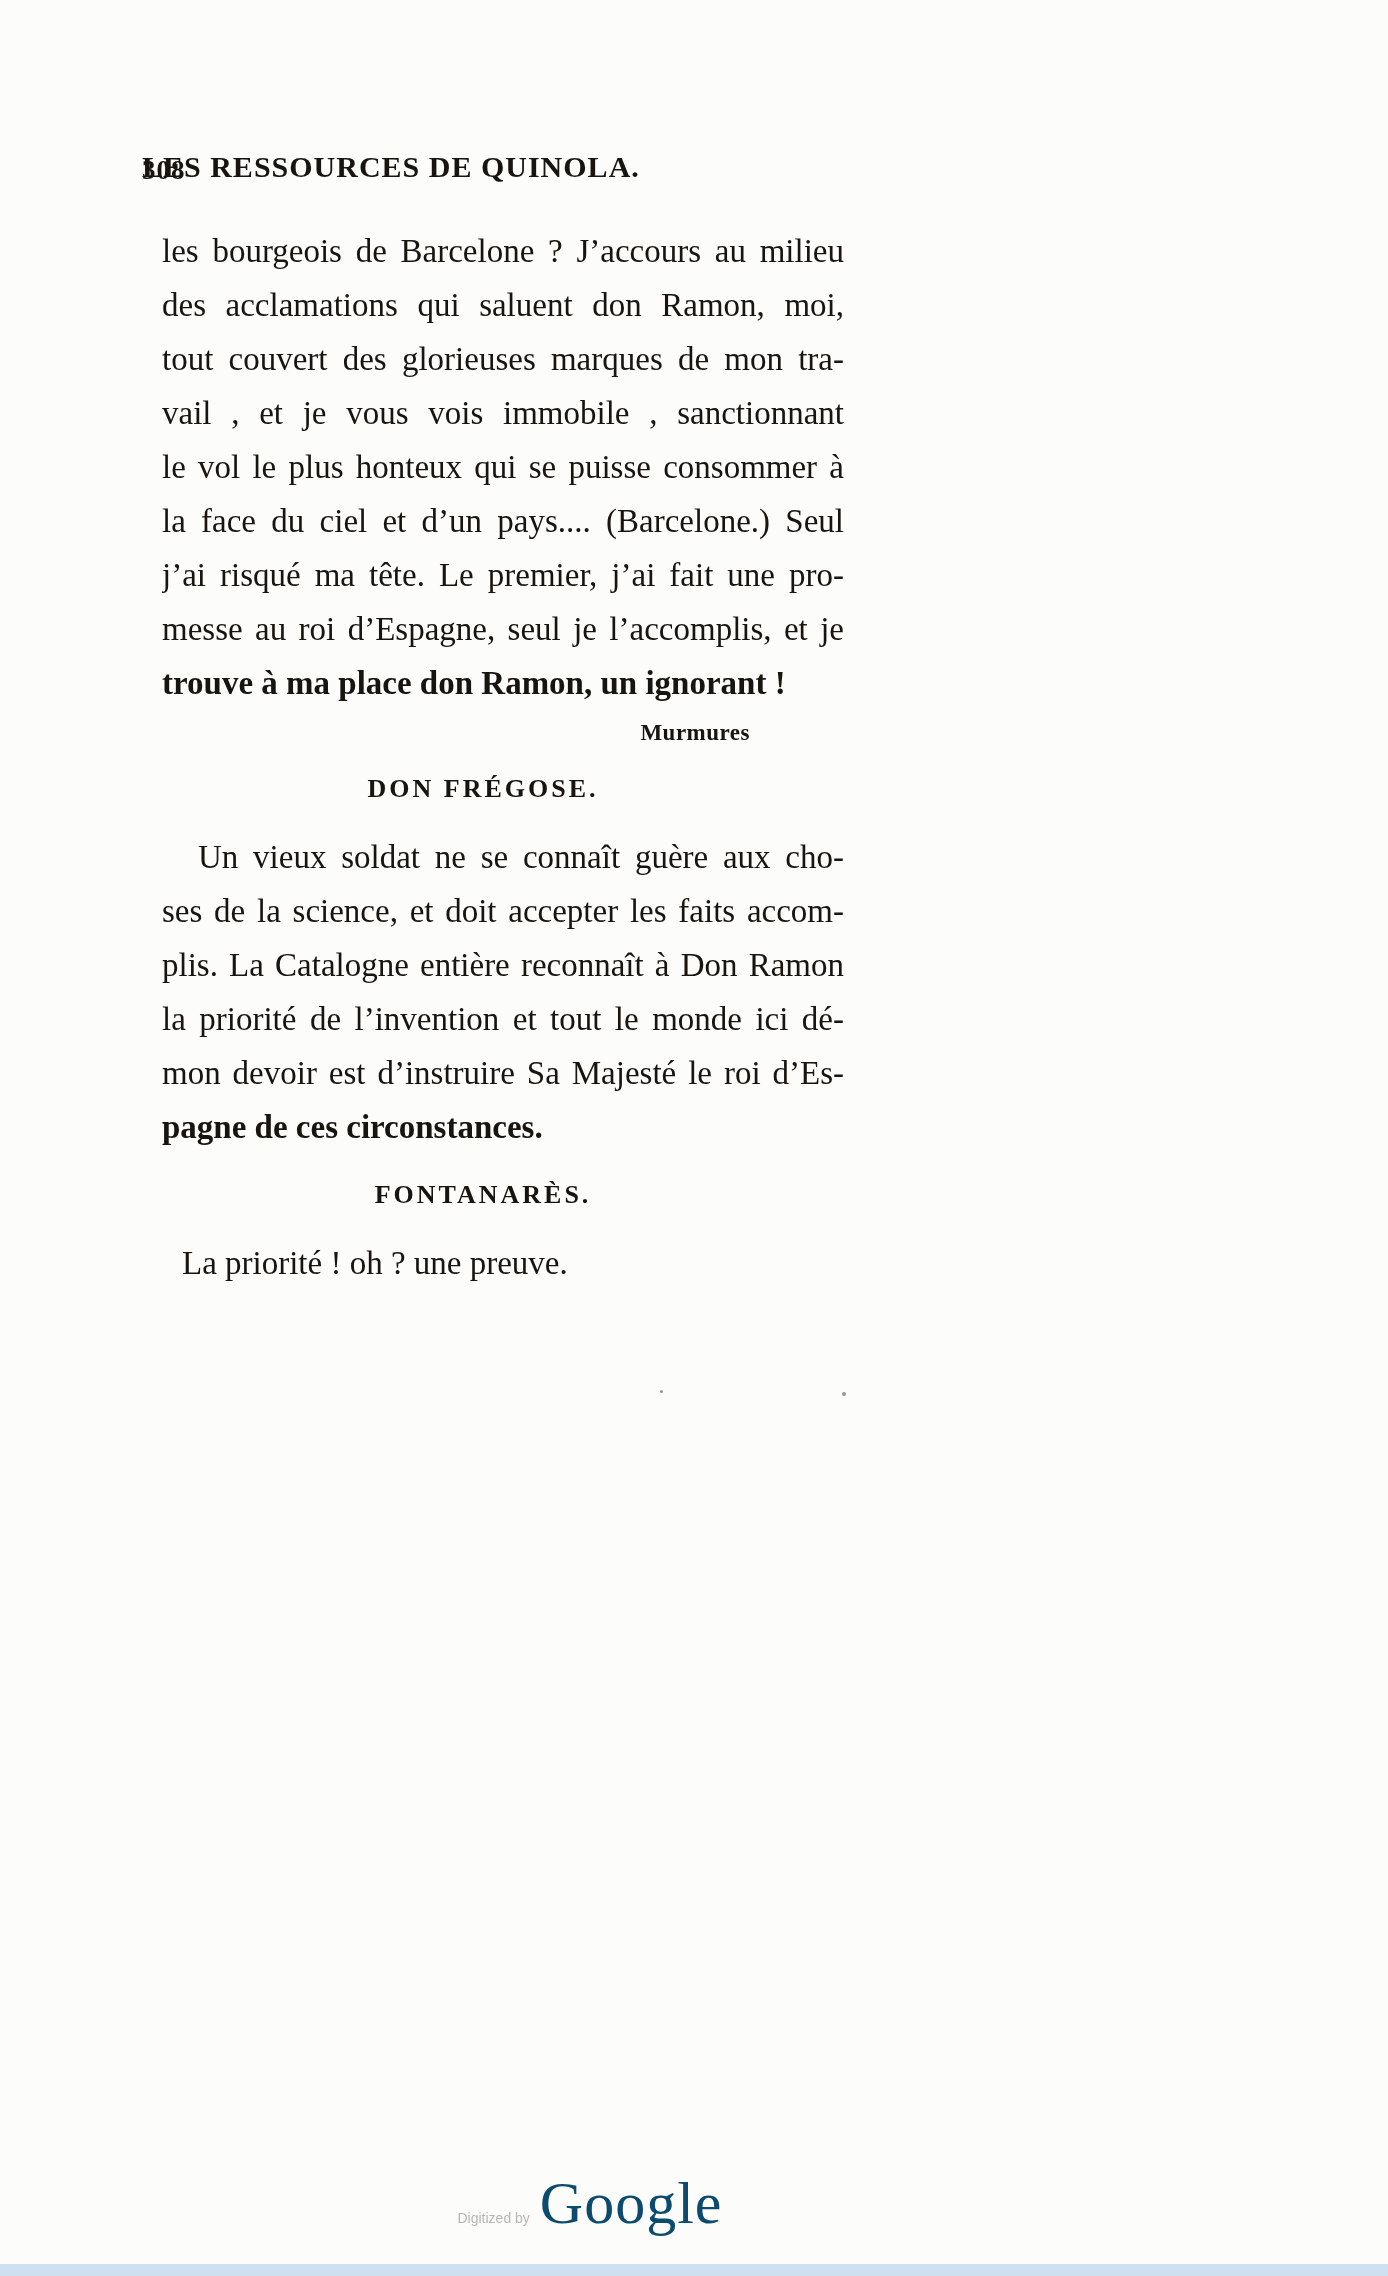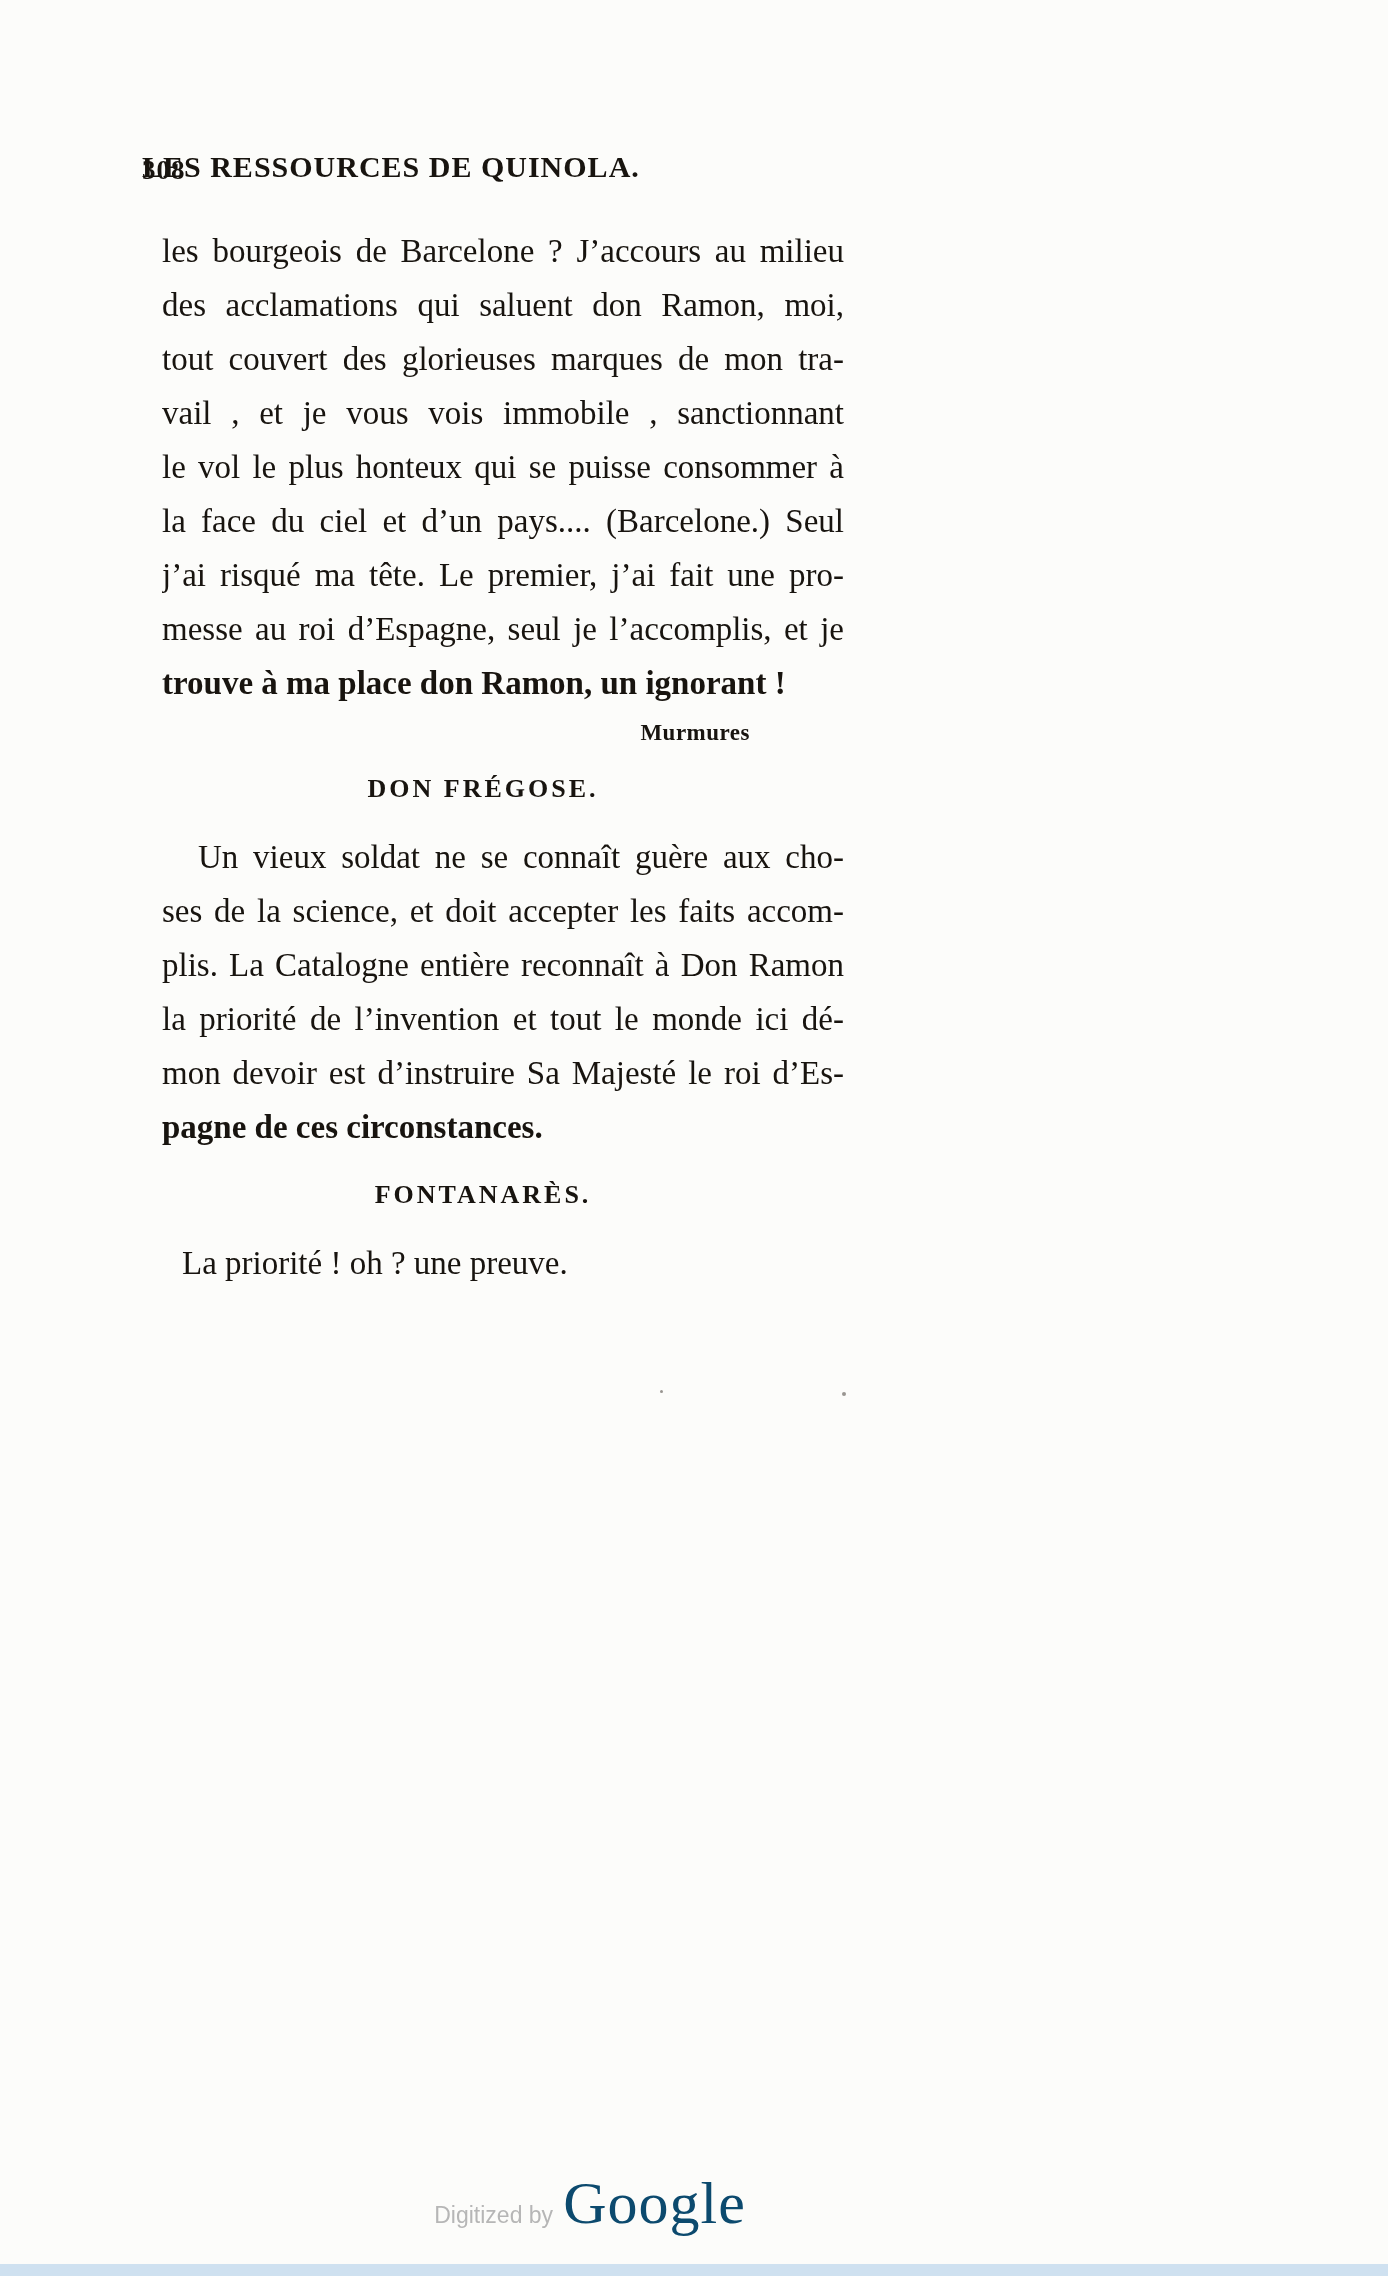--- a/index.html
+++ b/index.html
@@ -87,21 +87,21 @@
     left: 380px;
     width: 420px;
     bottom: 38px;
     display: flex;
     align-items: baseline;
     justify-content: center;
     gap: 10px;
   }
   .digitized-by {
     font-family: "Liberation Sans", sans-serif;
-    font-size: 23px;
+    font-size: 14px;
     color: #b6b6b6;
   }
   .google-logo {
     font-family: "Liberation Serif", serif;
     font-size: 60px;
     color: #0c4a6e;
     letter-spacing: 1px;
     text-align: right;
   }
   .page-edge {

